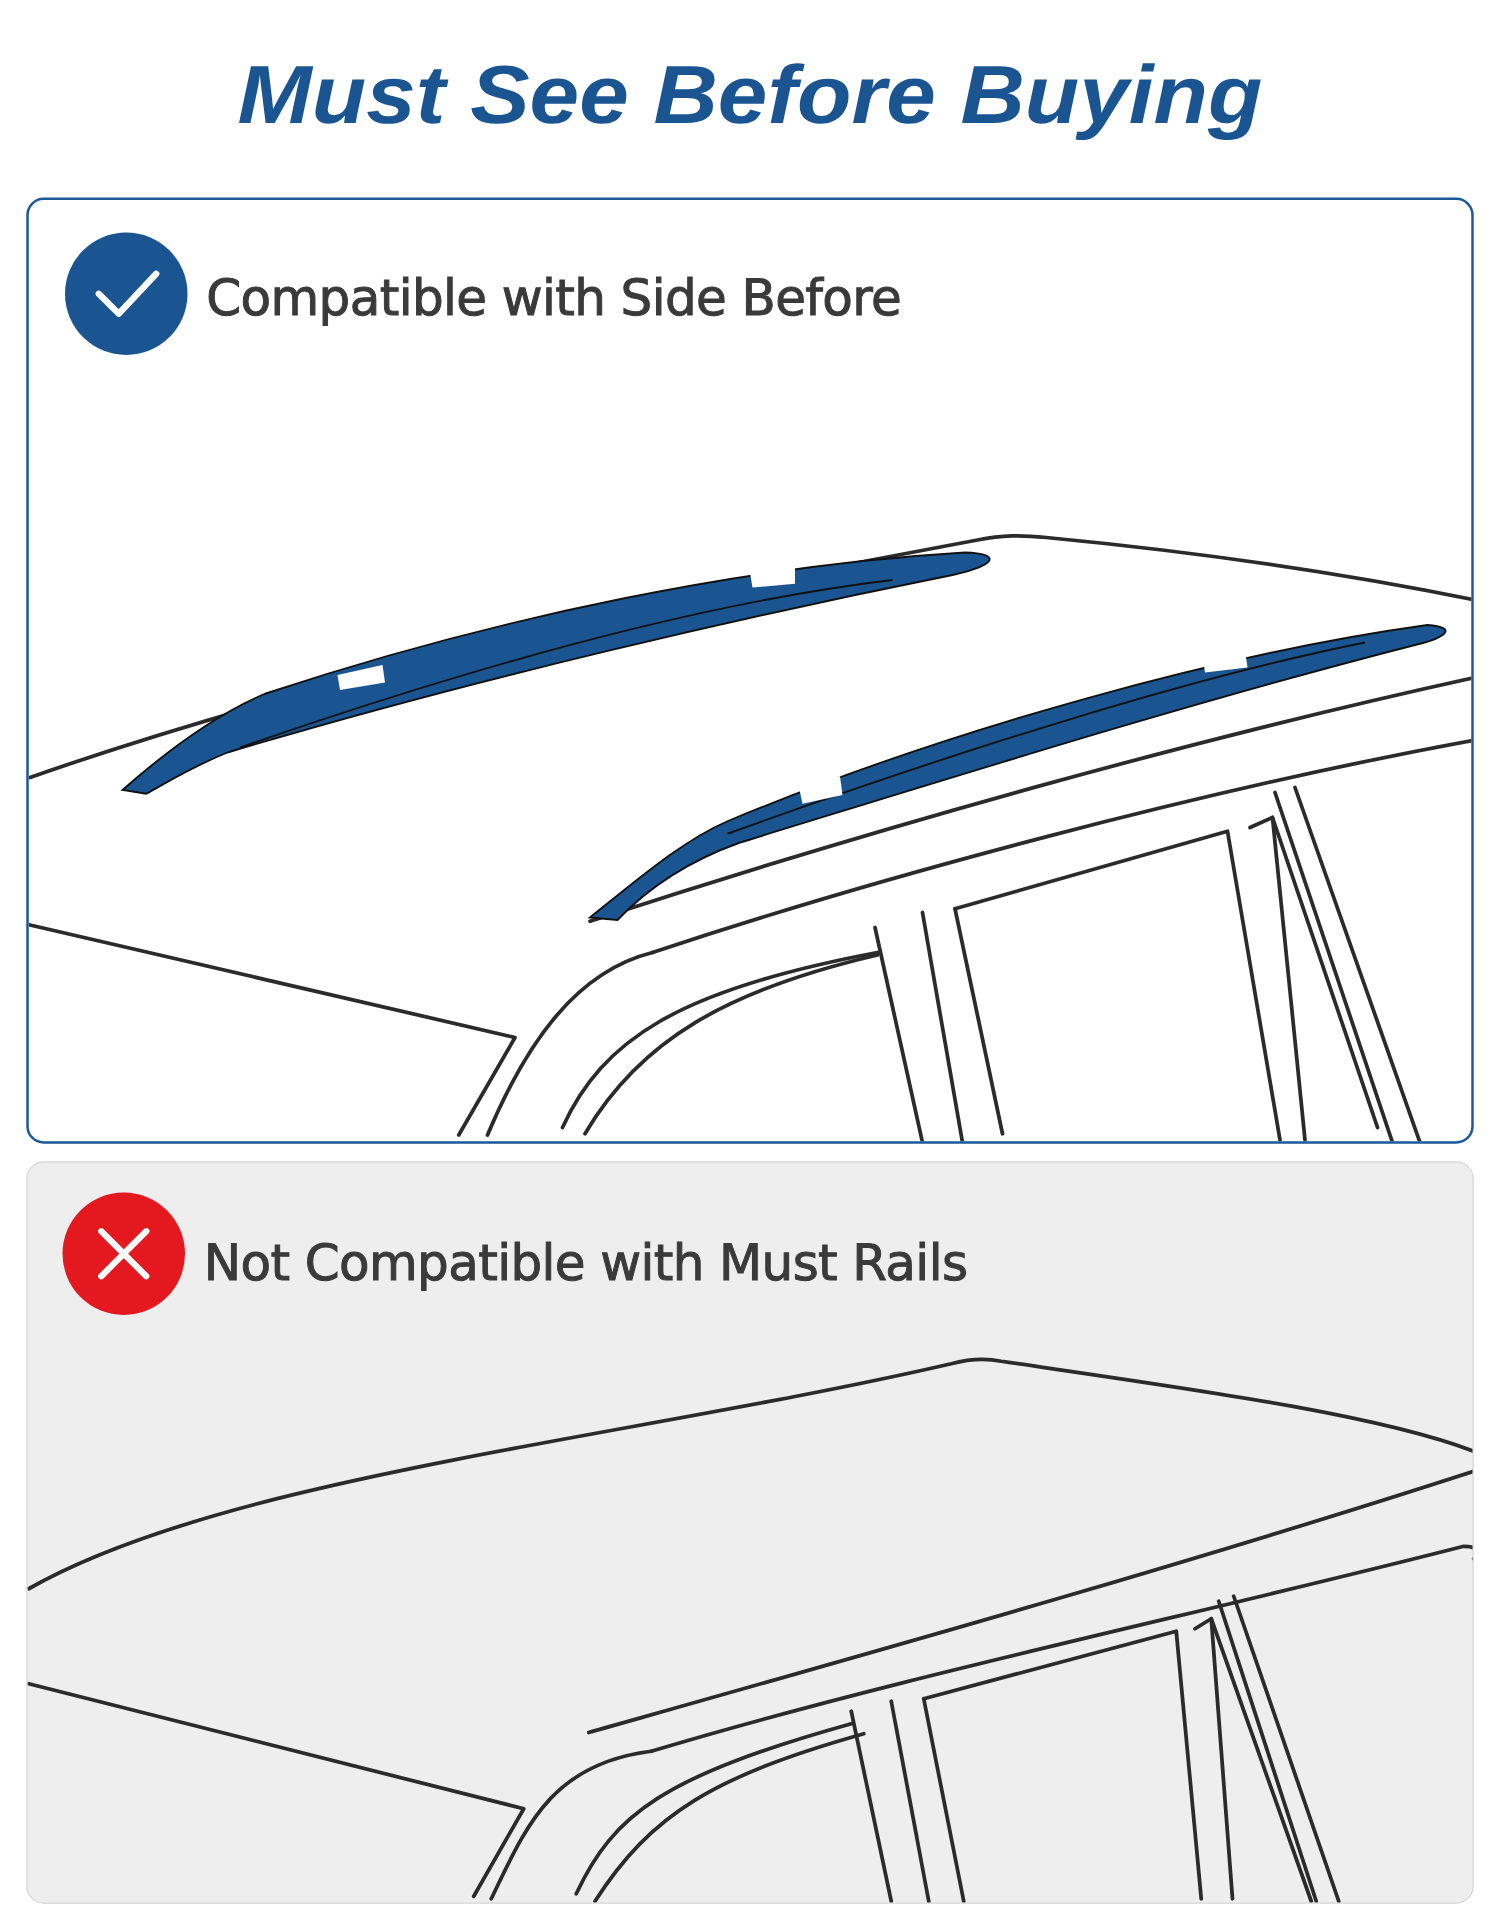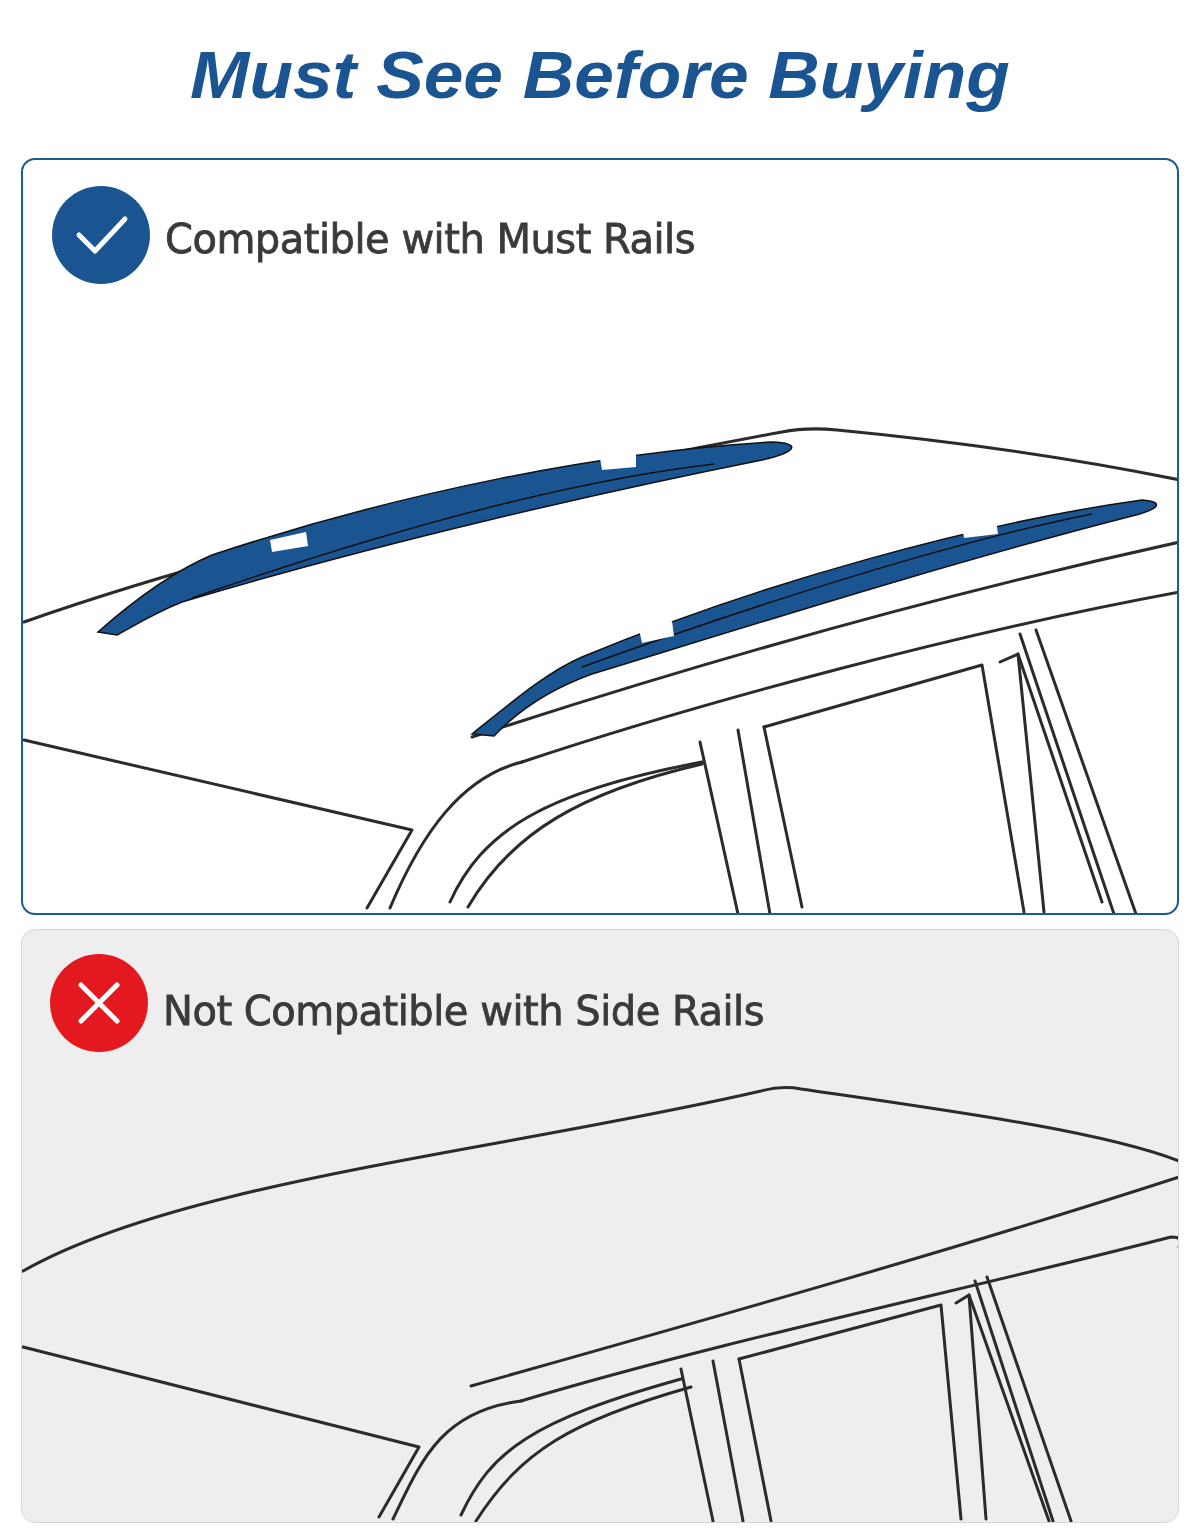--- a/index.html
+++ b/index.html
@@ -81,21 +81,21 @@
       <path d="M637 627 L 670 619 L 672 634 L 640 641 Z"></path>
       <path d="M960 522 L 994 518 L 996 532 L 962 536 Z"></path>
     </g>
   </svg>
 
   <div class="badge badge-ok">
     <svg width="60" height="60" viewBox="0 0 60 60">
       <path d="M8 30 L 24 46 L 54 14" fill="none" stroke="#ffffff" stroke-width="5" stroke-linecap="round" stroke-linejoin="round"></path>
     </svg>
   </div>
-  <div class="panel-label label-ok">Compatible with Must Rails</div>
+  <div class="panel-label label-ok">Compatible with Side Before</div>
 </div>
 
 <div class="panel panel-no">
   <svg class="drawing" width="1158" height="594" viewBox="21 929 1158 594" xmlns="http://www.w3.org/2000/svg">
     <g fill="none" stroke="#2b2b2b" stroke-width="3" stroke-linecap="round" stroke-linejoin="round">
 
       <path d="M22 1270 C 180 1180, 500 1150, 760 1090 C 775 1086, 790 1086, 800 1088 C 950 1110, 1100 1130, 1178 1160"></path>
 
       <path d="M470 1385 C 700 1320, 950 1250, 1178 1176"></path>
       <path d="M520 1400 C 720 1340, 960 1290, 1170 1236 C 1180 1236, 1185 1240, 1178 1246"></path>
@@ -116,14 +116,14 @@
       <path d="M986 1276 L 1070 1520"></path>
       <path d="M968 1294 L 1048 1520"></path>
     </g>
   </svg>
 
   <div class="badge badge-no">
     <svg width="60" height="60" viewBox="0 0 60 60">
       <path d="M12 12 L 48 48 M48 12 L 12 48" fill="none" stroke="#ffffff" stroke-width="5" stroke-linecap="round"></path>
     </svg>
   </div>
-  <div class="panel-label label-no">Not Compatible with Side Rails</div>
+  <div class="panel-label label-no">Not Compatible with Must Rails</div>
 </div>
 
 </body></html>

